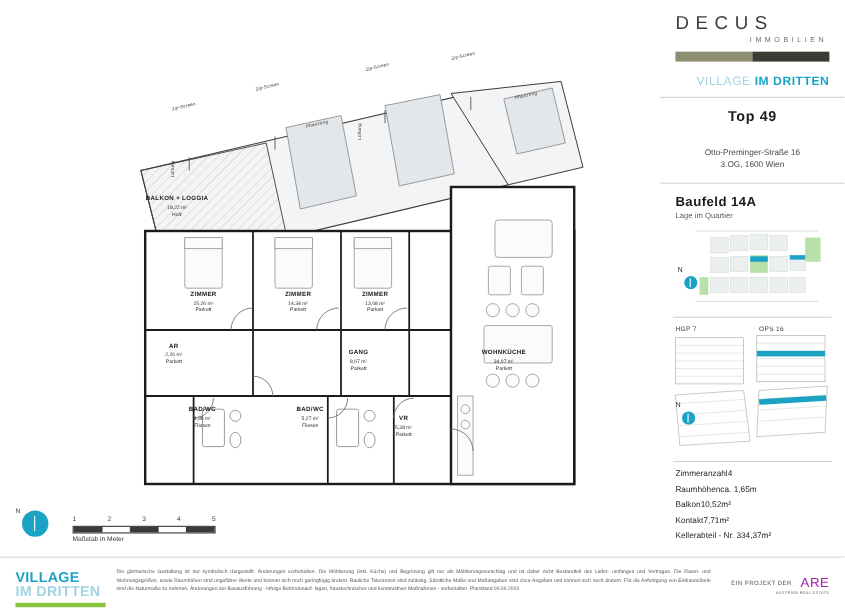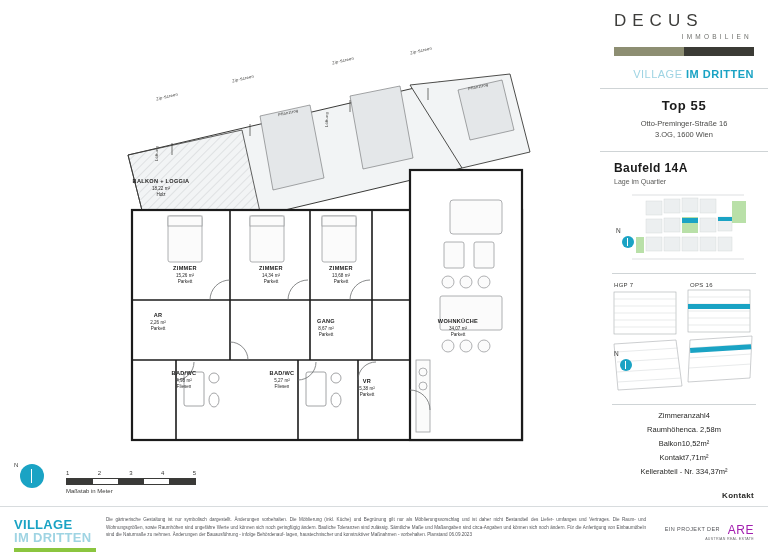--- a/index.html
+++ b/index.html
@@ -34,21 +34,21 @@
   .sw2{background:#3b3b35;}
 
   .village-mini{
     text-align:right;padding:4px 14px 8px 0;font-size:11px;color:#1aa3c4;
     letter-spacing:.5px;font-weight:700;
   }
   .village-mini .vm-light{color:#9fd4e3;font-weight:400;}
 
   .top-block{padding:9px 14px 10px 14px;text-align:center;}
   .top-title{font-size:13px;font-weight:700;letter-spacing:.6px;}
-  .top-addr{font-size:7.5px;color:#4a4a48;margin-top:5px;line-height:1.5;}
+  .top-addr{font-size:7.5px;color:#4a4a48;margin-top:20px;line-height:1.5;}
 
   .bauf-block{padding:9px 14px 4px 14px;text-align:left;}
   .bauf-title{font-size:12px;font-weight:700;letter-spacing:.4px;}
   .bauf-sub{font-size:7px;color:#5c5c5a;margin-top:3px;}
 
   .map-wrap{position:relative;height:74px;margin:4px 12px 0 12px;}
   .north{
     position:absolute;left:4px;top:34px;font-size:6.5px;color:#3a3a38;
   }
   .north .circ{
@@ -58,21 +58,21 @@
   .north .circ:after{
     content:"";position:absolute;left:5px;top:2px;width:1px;height:8px;background:#fff;
   }
   .plan2{position:relative;height:120px;margin:8px 12px 0 12px;}
   .plan2 .lbl{position:absolute;font-size:6px;color:#3a3a38;letter-spacing:.3px;}
   .plan2 .lbl.l1{left:2px;top:0;}
   .plan2 .lbl.l2{left:78px;top:0;}
 
   .specs{padding:4px 14px 0 14px;}
   .spec-row{
-    display:flex;justify-content:center;font-size:7.5px;color:#2a2a28;
+    display:flex;justify-content:flex-start;font-size:7.5px;color:#2a2a28;
     padding:2.5px 0;
   }
   .spec-row .val{color:#1b1b1b;}
   .kontakt{
     text-align:right;font-size:8px;font-weight:700;color:#2a2a28;
     padding:12px 14px 6px 0;letter-spacing:.3px;
   }
   .partners{display:flex;align-items:center;gap:7px;padding:6px 14px 0 14px;}
   .p-decus{
     border:1px solid #b9bcb0;padding:8px 6px;font-size:7px;letter-spacing:2px;
@@ -340,21 +340,21 @@
     </div>
 
     <div class="village-mini">
       <span class="vm-light">VILLAGE</span>
       <span>IM DRITTEN</span>
     </div>
 
     <div class="divider"></div>
 
     <div class="top-block">
-      <div class="top-title">Top  55</div>
+      <div class="top-title">Top  49</div>
       <div class="top-addr">
         <div>Otto-Preminger-Straße 16</div>
         <div>3.OG, 1600 Wien</div>
       </div>
     </div>
 
     <div class="divider"></div>
 
     <div class="bauf-block">
       <div class="bauf-title">Baufeld 14A</div>
@@ -440,21 +440,21 @@
 
     <div class="divider" style="margin:2px 12px 0 12px;"></div>
 
     <div class="specs">
       <div class="spec-row">
         <span>Zimmeranzahl</span>
         <span class="val">4</span>
       </div>
       <div class="spec-row">
         <span>Raumhöhen</span>
-        <span class="val">ca. 2,58m</span>
+        <span class="val">ca. 1,65m</span>
       </div>
       <div class="spec-row">
         <span>Balkon</span>
         <span class="val">10,52m²</span>
       </div>
       <div class="spec-row">
         <span>Kontakt</span>
         <span class="val">7,71m²</span>
       </div>
       <div class="spec-row">

